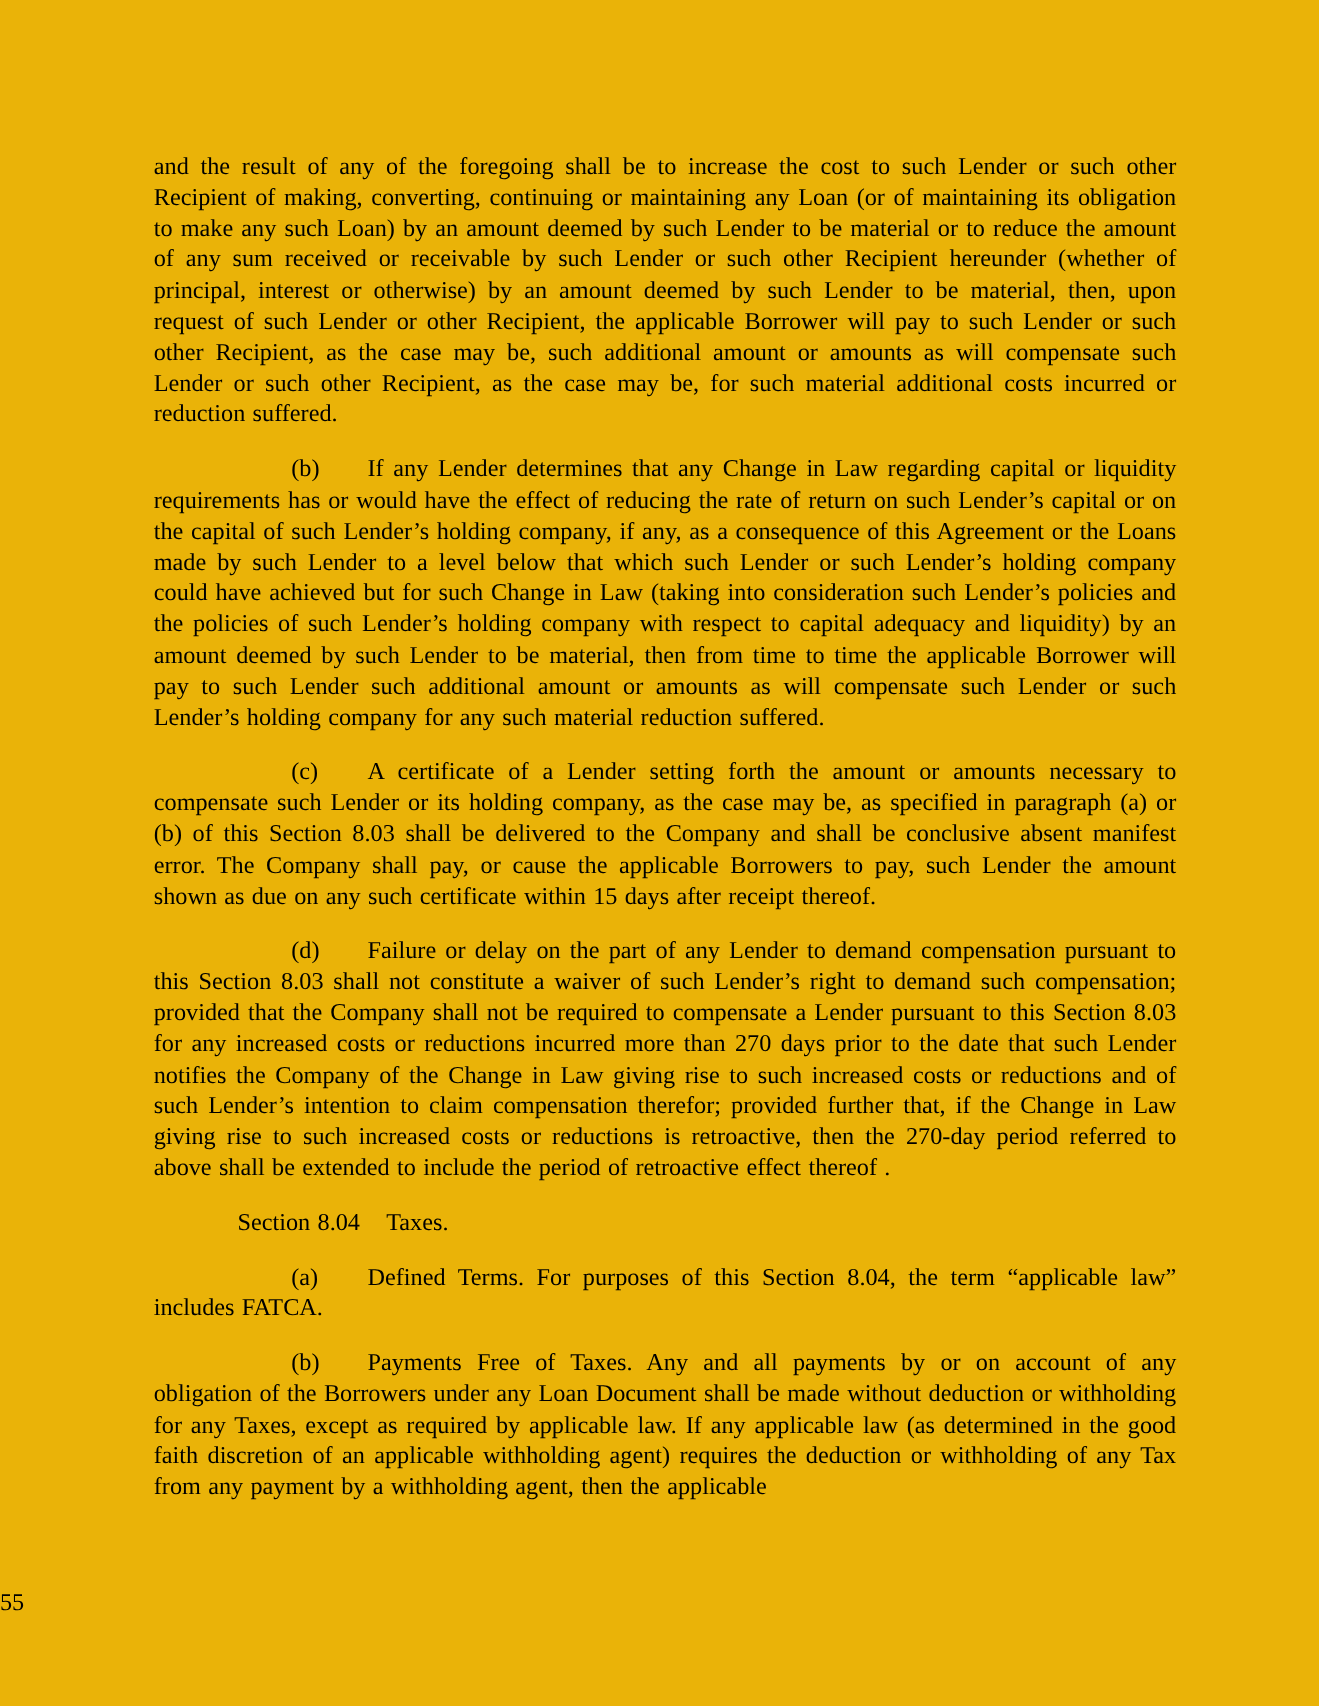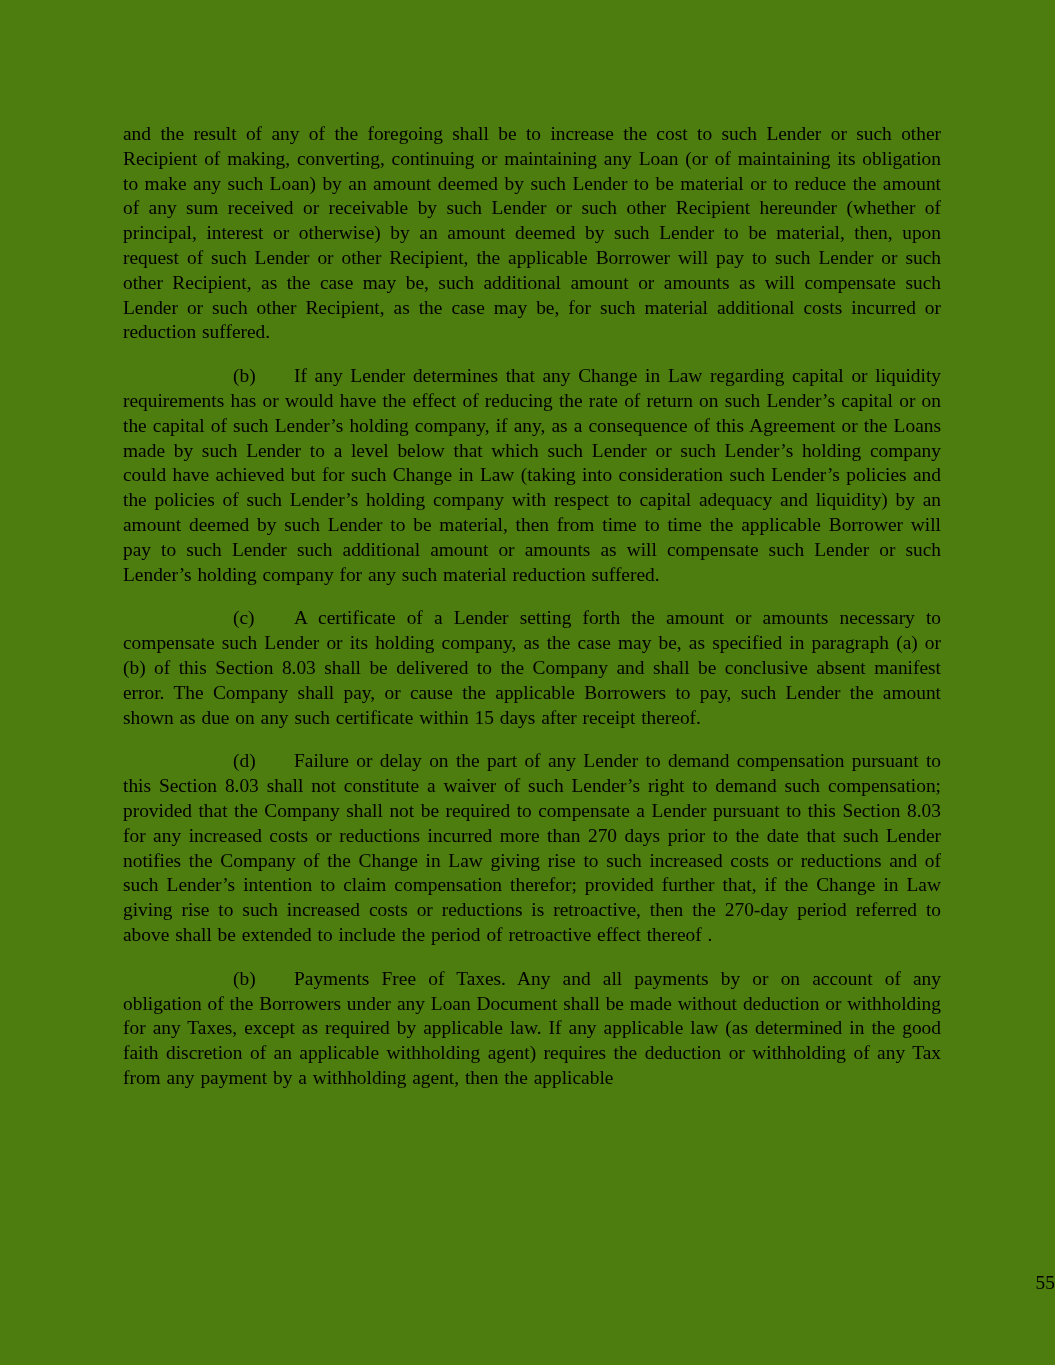--- a/index.html
+++ b/index.html
@@ -9,51 +9,53 @@
     height: 1365px;
     position: relative;
     overflow: hidden;
     font-family: "Liberation Serif", serif;
     color: #000000;
   }
   .page {
     position: absolute;
     inset: 0;
     padding: 122px 114px 0 123px;
-    background: #4d7c0f;
+    background: #eab308;
   }
   .doc-body p {
     font-size: 19.4px;
     line-height: 24.8px;
     text-align: justify;
     margin: 0 0 19px 0;
     word-spacing: 1px;
   }
   .p-flush  { text-indent: 0; }
   .p-sub    { margin-left: 15px; text-indent: 110px; }
   .p-section{ margin-left: 0; text-indent: 67px; }
   .hang { display: inline-block; text-indent: 0; }
   .p-sub .hang    { width: 61px; }
   .p-section .hang{ width: 119px; }
   .u { text-underline-offset: 2px; }
   .page-number {
     position: absolute;
     top: 1272px;
     left: 0;
     width: 100%;
-    text-align: right;
+    text-align: left;
     font-size: 19.4px;
     font-family: "Liberation Serif", serif;
   }
 </style>
 </head>
 <body>
 
 <div class="page">
   <div class="doc-body" id="doc-body">
       <p class="p-flush"><span>and the result of any of the foregoing shall be to increase the cost to such Lender or such other Recipient of making, converting, continuing or maintaining any Loan (or of maintaining its obligation to make any such Loan) by an amount deemed by such Lender to be material or to reduce the amount of any sum received or receivable by such Lender or such other Recipient hereunder (whether of principal, interest or otherwise) by an amount deemed by such Lender to be material, then, upon request of such Lender or other Recipient, the applicable Borrower will pay to such Lender or such other Recipient, as the case may be, such additional amount or amounts as will compensate such Lender or such other Recipient, as the case may be, for such material additional costs incurred or reduction suffered.</span></p>
       <p class="p-sub"><span class="hang">(b)</span><span>If any Lender determines that any Change in Law regarding capital or liquidity requirements has or would have the effect of reducing the rate of return on such Lender’s capital or on the capital of such Lender’s holding company, if any, as a consequence of this Agreement or the Loans made by such Lender to a level below that which such Lender or such Lender’s holding company could have achieved but for such Change in Law (taking into consideration such Lender’s policies and the policies of such Lender’s holding company with respect to capital adequacy and liquidity) by an amount deemed by such Lender to be material, then from time to time the applicable Borrower will pay to such Lender such additional amount or amounts as will compensate such Lender or such Lender’s holding company for any such material reduction suffered.</span></p>
       <p class="p-sub"><span class="hang">(c)</span><span>A certificate of a Lender setting forth the amount or amounts necessary to compensate such Lender or its holding company, as the case may be, as specified in paragraph (a) or (b) of this </span><span class="u">Section 8.03</span><span> shall be delivered to the Company and shall be conclusive absent manifest error.  The Company shall pay, or cause the applicable Borrowers to pay, such Lender the amount shown as due on any such certificate within 15 days after receipt thereof.</span></p>
       <p class="p-sub"><span class="hang">(d)</span><span>Failure or delay on the part of any Lender to demand compensation pursuant to this </span><span class="u">Section 8.03</span><span> shall not constitute a waiver of such Lender’s right to demand such compensation; </span><span class="u">provided</span><span> that the Company shall not be required to compensate a Lender pursuant to this </span><span class="u">Section 8.03</span><span> for any increased costs or reductions incurred more than 270 days prior to the date that such Lender notifies the Company of the Change in Law giving rise to such increased costs or reductions and of such Lender’s intention to claim compensation therefor; </span><span class="u">provided further</span><span> that, if the Change in Law giving rise to such increased costs or reductions is retroactive, then the 270-day period referred to above shall be extended to include the period of retroactive effect thereof .</span></p>
+      <p class="p-section"><span class="hang">Section 8.04</span><span class="u">Taxes</span><span>.</span></p>
+      <p class="p-sub"><span class="hang">(a)</span><span class="u">Defined Terms</span><span>.  For purposes of this </span><span class="u">Section 8.04</span><span>, the term “applicable law” includes FATCA.</span></p>
       <p class="p-sub"><span class="hang">(b)</span><span class="u">Payments Free of Taxes</span><span>.  Any and all payments by or on account of any obligation of the Borrowers under any Loan Document shall be made without deduction or withholding for any Taxes, except as required by applicable law.  If any applicable law (as determined in the good faith discretion of an applicable withholding agent) requires the deduction or withholding of any Tax from any payment by a withholding agent, then the applicable</span></p>
     </div>
   <div class="page-number">55</div>
 </div>
 
 </body></html>

